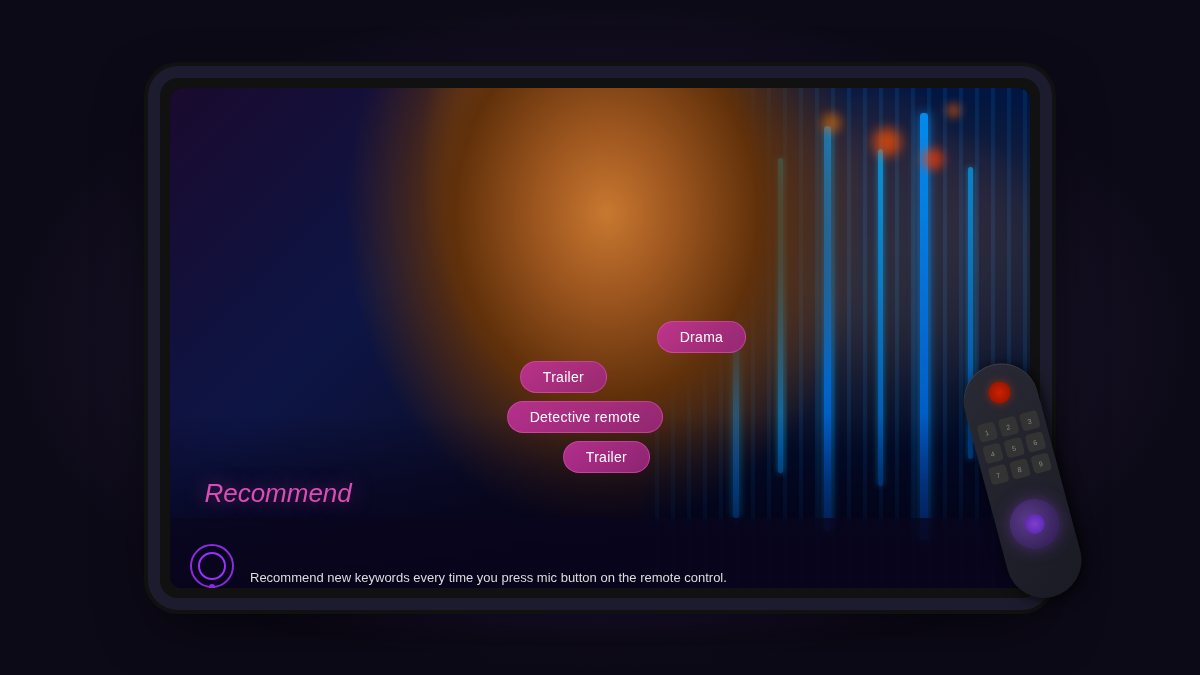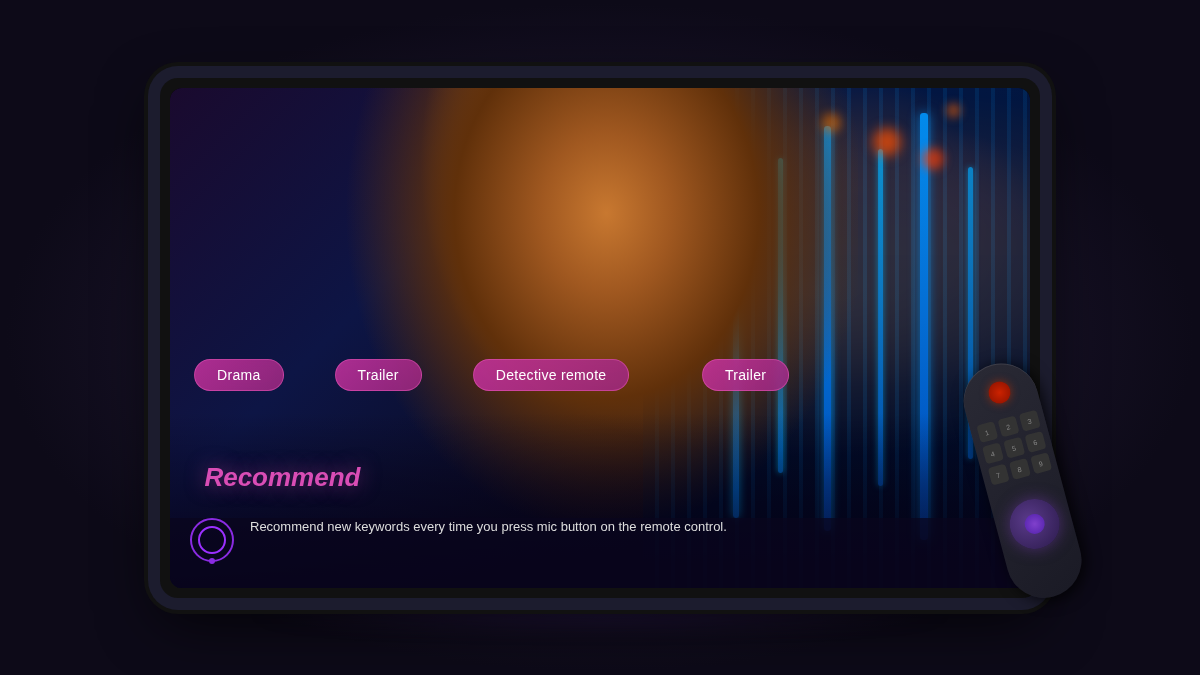--- a/index.html
+++ b/index.html
@@ -126,34 +126,35 @@
       bottom: 15%;
       left: 4%;
       display: flex;
       flex-direction: column;
       gap: 0;
     }
 
     .recommend-label {
       font-size: 26px;
       font-style: italic;
-      font-weight: 700;
+      font-weight: 400;
       color: #d94db5;
-      margin-bottom: 20px;
+      margin-bottom: 4px;
       text-shadow: 0 0 20px rgba(217, 77, 181, 0.5);
     }
 
     
     .chips-area {
       position: absolute;
       bottom: 22%;
       left: 22%;
       width: 50%;
       height: 40%;
       display: flex;
+      flex-direction: column;
       justify-content: flex-end;
       gap: 8px;
       padding-bottom: 5px;
     }
 
     .chip-row {
       display: flex;
       align-items: center;
     }
 
@@ -183,21 +184,21 @@
 
     
     .status-bar {
       position: absolute;
       bottom: 0;
       left: 0;
       right: 0;
       height: 14%;
       background: rgba(10, 5, 30, 0.75);
       display: flex;
-      align-items: flex-start;
+      align-items: flex-end;
       padding: 0 20px;
       gap: 16px;
     }
 
     .mic-icon-circle {
       width: 44px;
       height: 44px;
       border-radius: 50%;
       border: 2px solid #8a2be2;
       display: flex;

